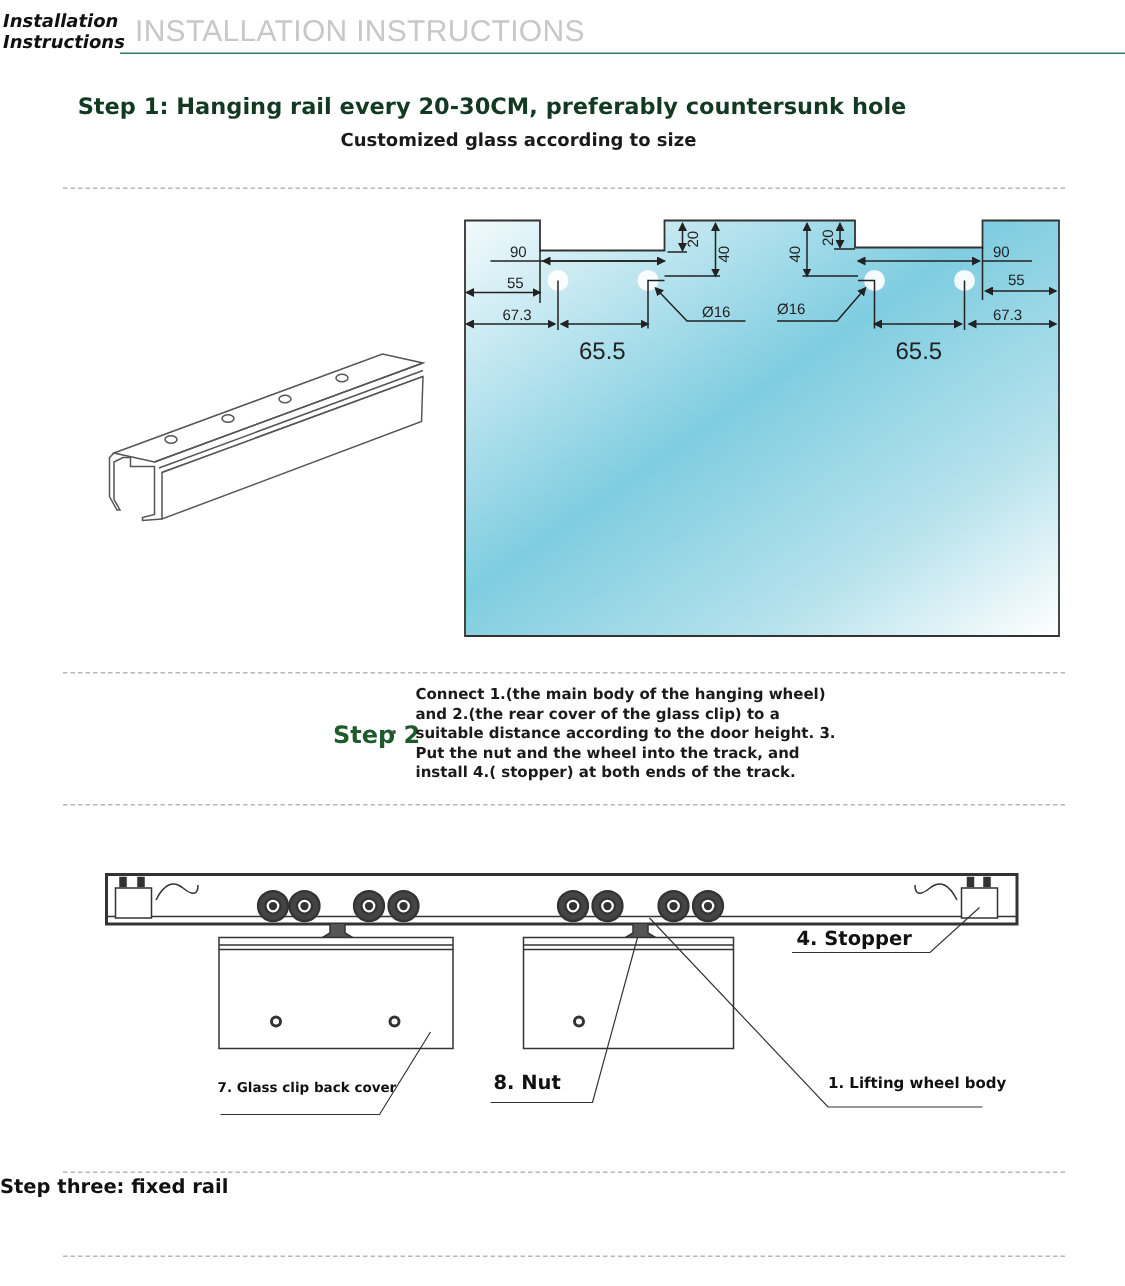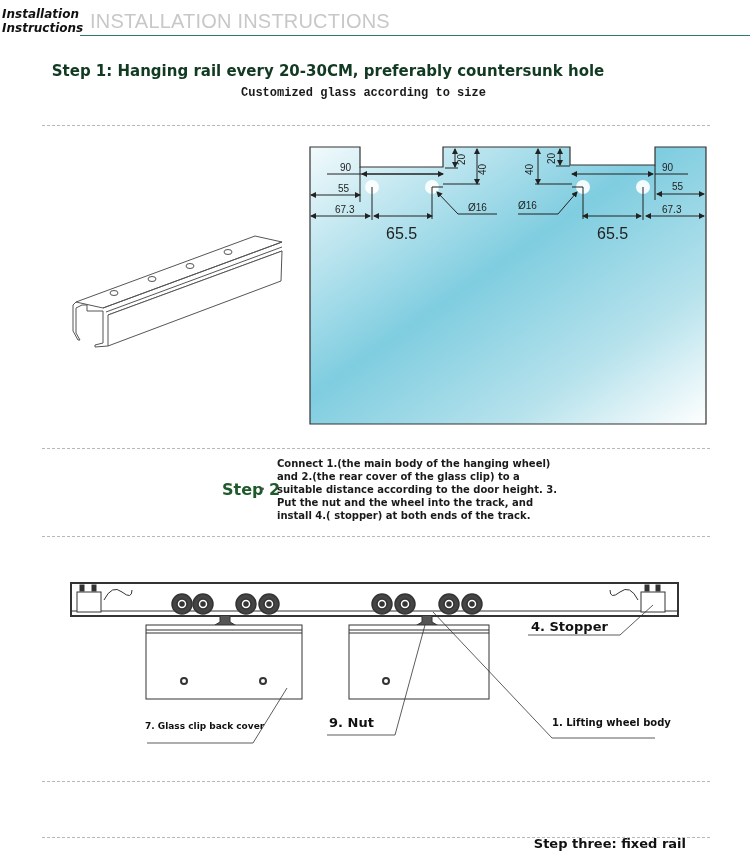--- a/index.html
+++ b/index.html
@@ -2,27 +2,27 @@
 <html><head>
 <meta charset="utf-8">
 <style>
   html, body { margin:0; padding:0; background:#ffffff; }
   body { width:750px; height:857px; position:relative; overflow:hidden; font-family:"DejaVu Sans", sans-serif; color:#111; }
   .abs { position:absolute; }
   .hdr-small { left:2px; top:7px; font-size:12px; font-weight:bold; line-height:14px; color:#111;font-style:italic; }
   .hdr-big { left:90px; top:10px; font-family:"Liberation Sans", sans-serif; font-size:20px; color:#c8c8c8; letter-spacing:0.2px; white-space:nowrap; }
   .hdr-line { left:80px; top:35px; width:670px; height:0; border-top:1px solid #2f7a6a; }
   .step1-title { left:0; width:656px; top:62px; text-align:center; font-size:15px; font-weight:bold; color:#123a22; }
-  .step1-sub { left:241px; top:86px; font-size:12px; font-weight:bold; color:#1a1a1a;font-family:Liberation Mono, monospace; }
+  .step1-sub { left:227px; top:86px; font-size:12px; font-weight:bold; color:#1a1a1a; }
   .dash { left:42px; width:668px; height:0; border-top:1px dashed #b8b8b8; }
   .step2-label { left:206px; top:480px; font-size:16px; font-weight:bold; color:#1f5a2c;margin-left:16px; }
   .step2-dot { left:260px; top:484px; font-size:9px; color:#555; }
   .step2-text { left:277px; top:457px; width:290px; font-size:10px; font-weight:bold; line-height:13px; color:#1a1a1a; }
   .callout { font-weight:bold; color:#111; white-space:nowrap; }
-  .step3 { left:0; width:686px; top:836px; text-align:right; font-size:13px; font-weight:bold; color:#111; }
+  .step3 { left:0; width:686px; top:784px; text-align:left; font-size:13px; font-weight:bold; color:#111; }
   svg text { font-family:"Liberation Sans", sans-serif; }
 </style>
 </head>
 <body>
 
 <div class="abs hdr-small">
   <div>Installation</div>
   <div>Instructions</div>
 </div>
 <div class="abs hdr-big">INSTALLATION INSTRUCTIONS</div>
@@ -183,18 +183,18 @@
   <g stroke-width="0.8">
     <polyline points="227,118 193,173 87,173"></polyline>
     <polyline points="365,55 335,165 267,165"></polyline>
     <polyline points="373,42 492,168 595,168"></polyline>
     <polyline points="593,35 560,65 468,65"></polyline>
   </g>
 </svg>
 
 <div class="abs callout" style="left:531px;top:619px;font-size:13px">4. Stopper</div>
 <div class="abs callout" style="left:145px;top:721px;font-size:9px">7. Glass clip back cover</div>
-<div class="abs callout" style="left:329px;top:715px;font-size:13px">9. Nut</div>
+<div class="abs callout" style="left:329px;top:715px;font-size:13px">8. Nut</div>
 <div class="abs callout" style="left:552px;top:717px;font-size:10px">1. Lifting wheel body</div>
 
 <div class="abs dash" style="top:781px"></div>
 <div class="abs step3">Step three: fixed rail</div>
 <div class="abs dash" style="top:837px"></div>
 
 </body></html>

